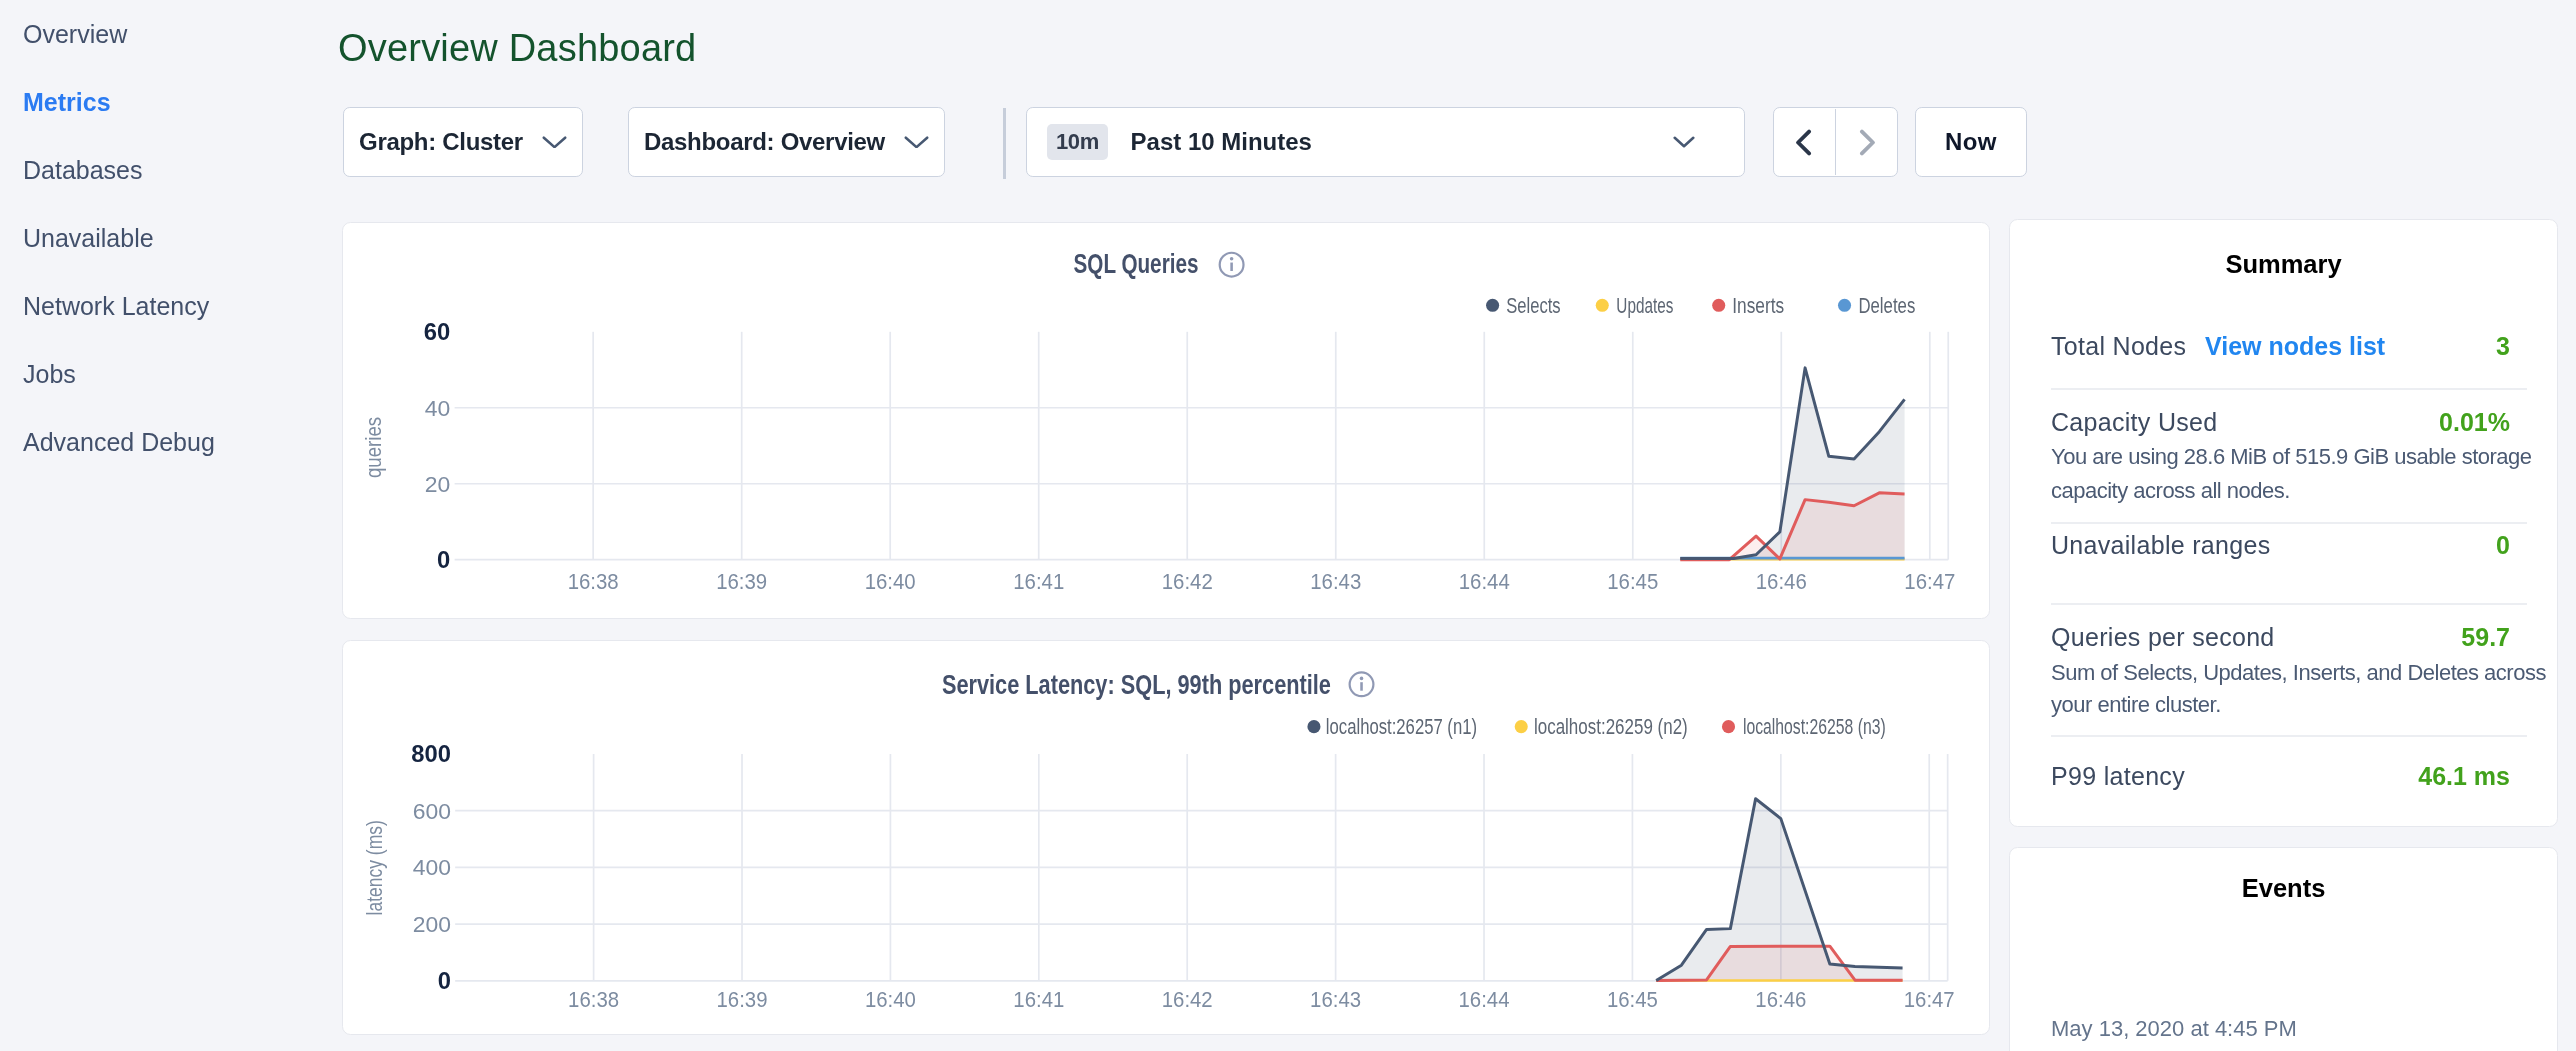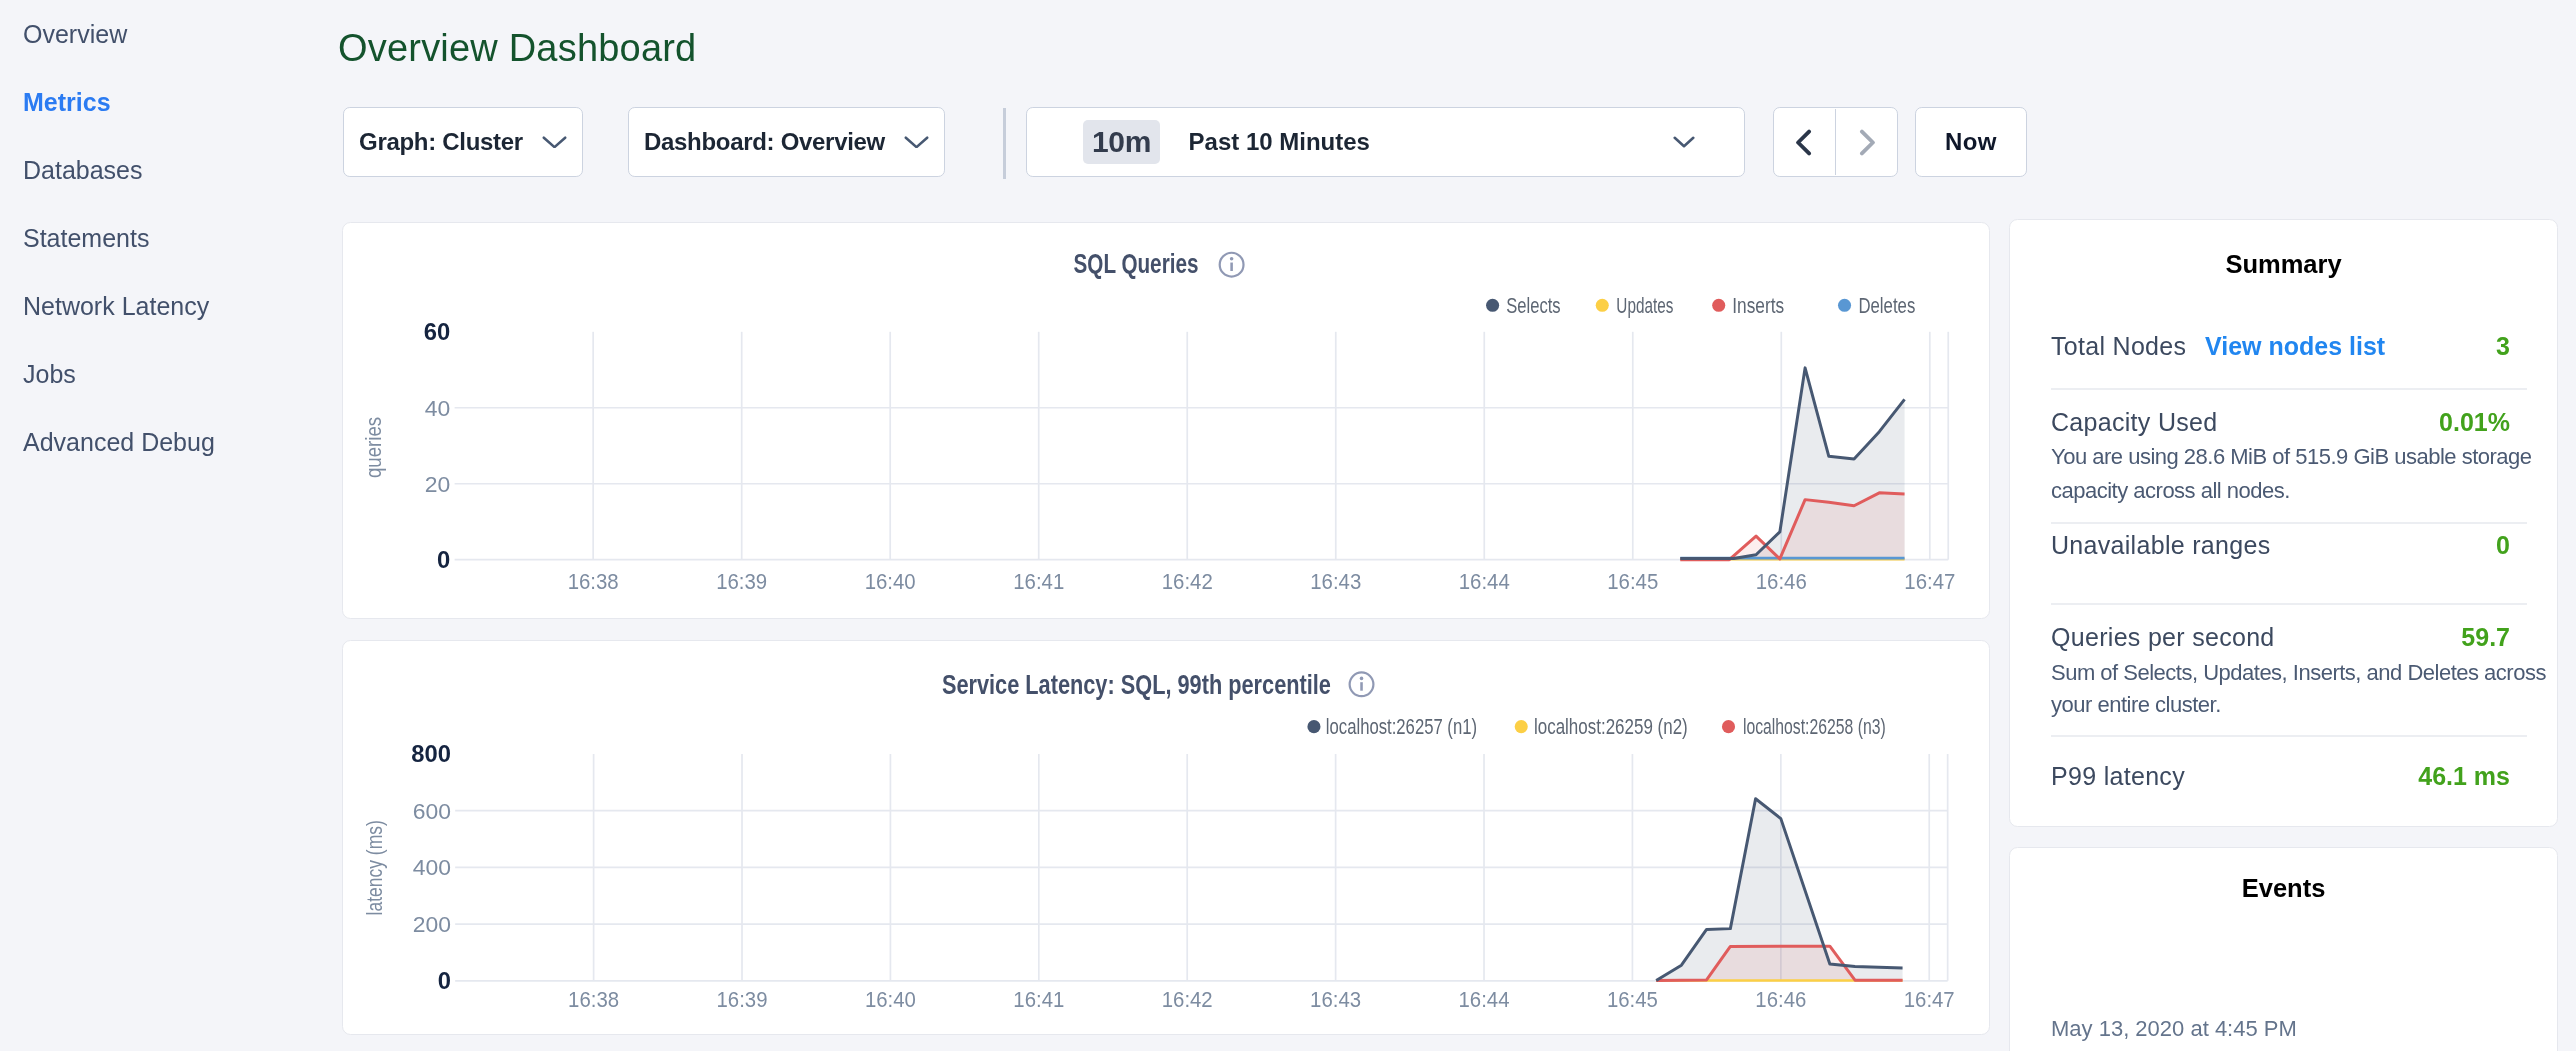--- a/index.html
+++ b/index.html
@@ -12,44 +12,44 @@
   font-size:24px; font-weight:bold; color:#1c2634; letter-spacing:-0.3px; }
 .vsep { position:absolute; left:1003px; top:108px; width:2.6px; height:71px; background:#c6cdda; }
 .card { position:absolute; background:#fff; border:1.7px solid #e6e8ee; border-radius:8.5px; }
 .stitle { position:absolute; top:30px; width:100%; text-align:center; font-size:25.5px; font-weight:bold; color:#000000; }
 .srow { position:absolute; left:41px; right:47px; height:34px; line-height:34px; display:flex; }
 .slabel { font-size:25px; font-weight:normal; color:#3c495f; letter-spacing:0.3px; }
 .slink { font-size:25px; font-weight:bold; color:#2186f0; margin-left:18.7px; }
 .sval { font-size:25px; font-weight:bold; color:#42a21c; margin-left:auto; }
 .sdesc { position:absolute; left:41px; width:510px; font-size:22px; line-height:34px; color:#4b5a73; letter-spacing:-0.5px; }
 .sdiv { position:absolute; left:41px; right:30px; height:1.7px; background:#eceef2; }
-.badge { background:#e2e5ec; border-radius:5px; padding:5.1px 8.5px; font-size:30px; font-weight:bold; color:#333c4d;margin-left:36px; }
+.badge { background:#e2e5ec; border-radius:5px; padding:5.1px 8.5px; font-size:22px; font-weight:bold; color:#333c4d; }
 </style></head>
 <body>
 <div class="nav">
   <div>Overview</div>
   <div class="act">Metrics</div>
   <div>Databases</div>
-  <div>Statements</div>
+  <div>Unavailable</div>
   <div>Network Latency</div>
   <div>Jobs</div>
   <div>Advanced Debug</div>
 </div>
 <h1>Overview Dashboard</h1>
 
 <div class="ctl" style="left:343px;width:240px">Graph: Cluster&nbsp;&nbsp;&nbsp;<svg width="25" height="12.8" viewBox="0 0 29 15">
       <polyline points="2,2 14.5,13 27,2" fill="none" stroke="#475872" stroke-width="3.0" stroke-linecap="round" stroke-linejoin="round"></polyline>
     </svg></div>
 <div class="ctl" style="left:628px;width:317px">Dashboard: Overview&nbsp;&nbsp;&nbsp;<svg width="25" height="12.8" viewBox="0 0 29 15">
       <polyline points="2,2 14.5,13 27,2" fill="none" stroke="#475872" stroke-width="3.0" stroke-linecap="round" stroke-linejoin="round"></polyline>
     </svg></div>
 <div class="vsep"></div>
 <div class="ctl" style="left:1026px;width:719px;justify-content:flex-start;padding:0 49px 0 20.4px">
   <span class="badge">10m</span>
-    <span style="margin-left:29px;letter-spacing:0">Past 10 Minutes</span>
+    <span style="margin-left:23px;letter-spacing:0">Past 10 Minutes</span>
   <span style="margin-left:auto;display:flex">
       <svg width="22" height="12" viewBox="0 0 26 14">
         <polyline points="2,2 13.0,12 24,2" fill="none" stroke="#475872" stroke-width="3.0" stroke-linecap="round" stroke-linejoin="round"></polyline>
       </svg>
     </span>
 </div>
 <div class="ctl" style="left:1773px;width:125px;padding:0">
   <span style="flex:1;display:flex;align-items:center;justify-content:center">
       <svg width="22" height="27" viewBox="0 0 26 32">
         <polyline points="19,3 6,16 19,29" fill="none" stroke="#2b3649" stroke-width="4.6" stroke-linecap="round" stroke-linejoin="round"></polyline>

